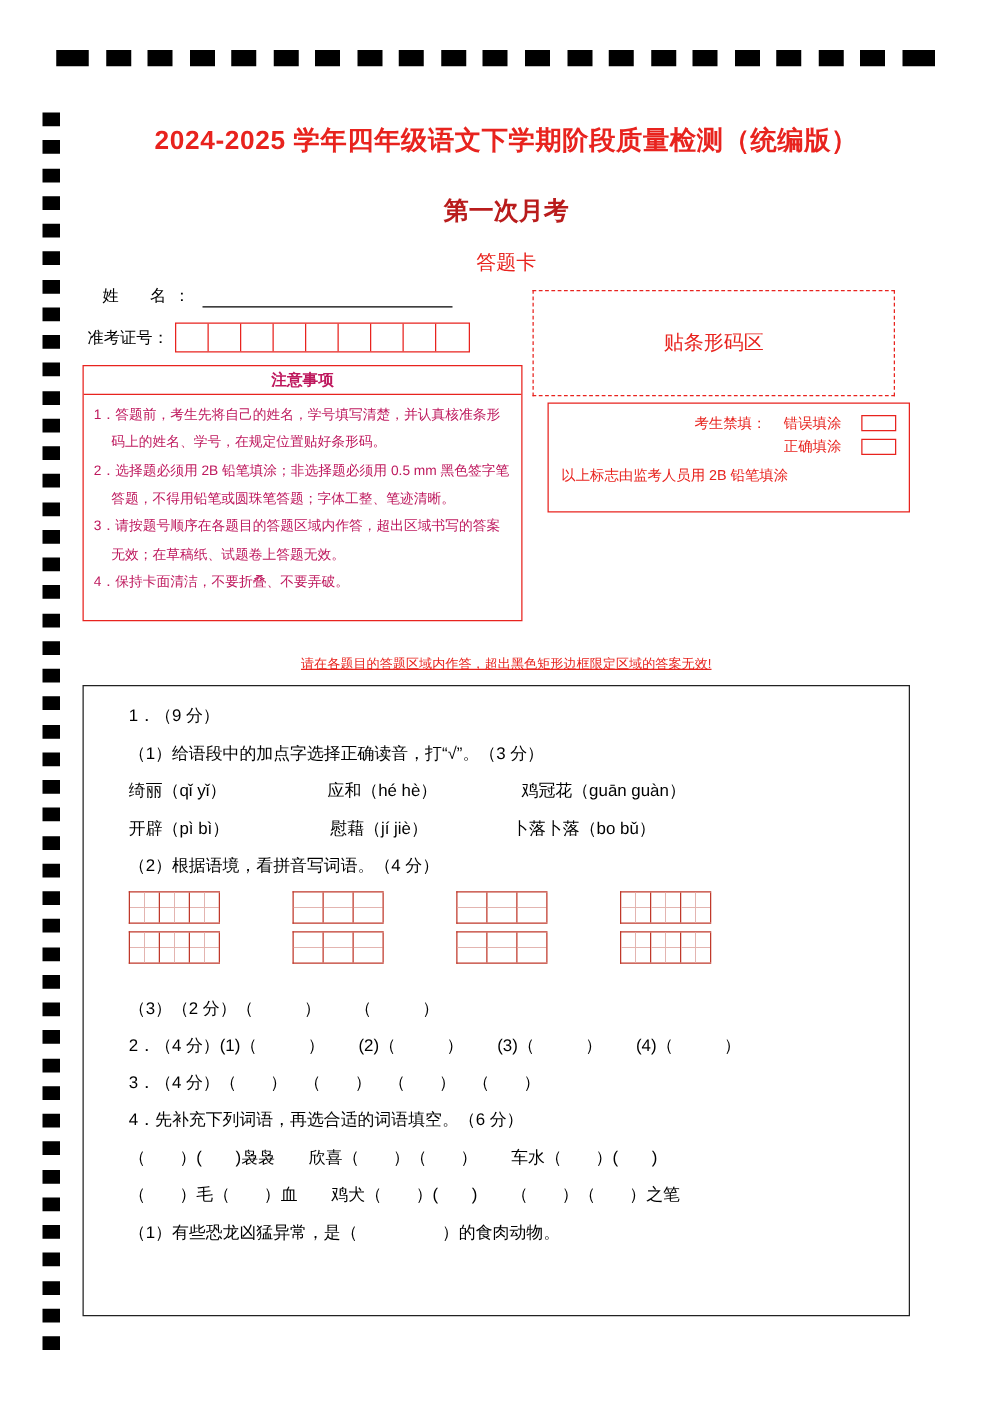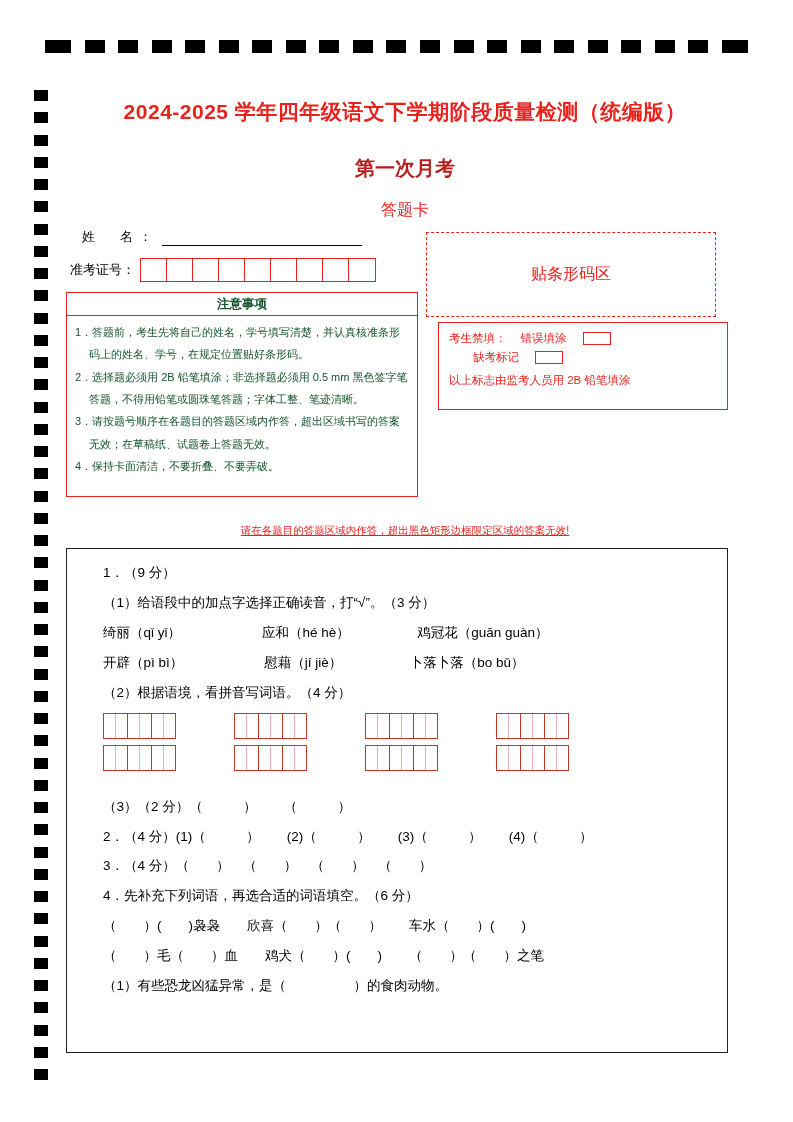--- a/index.html
+++ b/index.html
@@ -134,21 +134,21 @@
 
   
   .notice {
     position: absolute;
     left: 66px;
     top: 292px;
     width: 352px;
     height: 205px;
     border: 1px solid #e8231e;
     box-sizing: border-box;
-    color: #14532d;
+    color: #be185d;
   }
   .notice-title {
     text-align: center;
     font-size: 12.5px;
     font-weight: bold;
     font-family: "Liberation Sans", sans-serif;
     padding: 3px 0 2px;
     border-bottom: 1px solid #e8231e;
   }
   .notice-body {
@@ -190,20 +190,21 @@
     box-sizing: border-box;
     color: #e8231e;
     font-size: 11.5px;
     font-family: "Liberation Sans", sans-serif;
     padding: 8px 10px 0 10px;
   }
   .forbid .line {
     display: flex;
     align-items: center;
     margin-bottom: 4px;
+    justify-content: flex-end;
   }
   .forbid .lbl-left { white-space: nowrap; }
   .forbid .lbl { width: 70px; text-align: right; margin-right: 16px; }
   .forbid .mark-box {
     width: 26px;
     height: 11px;
     border: 1px solid #e8231e;
   }
   .forbid .foot {
     margin-top: 8px;
@@ -426,21 +427,21 @@
 
   <div class="forbid">
     <div class="line">
       <span class="lbl-left">考生禁填：</span>
       <span style="width:14px;"></span>
       <span>错误填涂</span>
       <span style="width:16px;"></span>
       <span class="mark-box"></span>
     </div>
     <div class="line">
-      <span class="lbl">缺考标记</span>
+      <span class="lbl">正确填涂</span>
       <span class="mark-box"></span>
     </div>
     <div class="foot">以上标志由监考人员用 2B 铅笔填涂</div>
   </div>
 
 
   <div class="warn">请在各题目的答题区域内作答，超出黑色矩形边框限定区域的答案无效!</div>
 
   <div class="answer-box">
     <div class="ln ind1">1．（9 分）</div>

